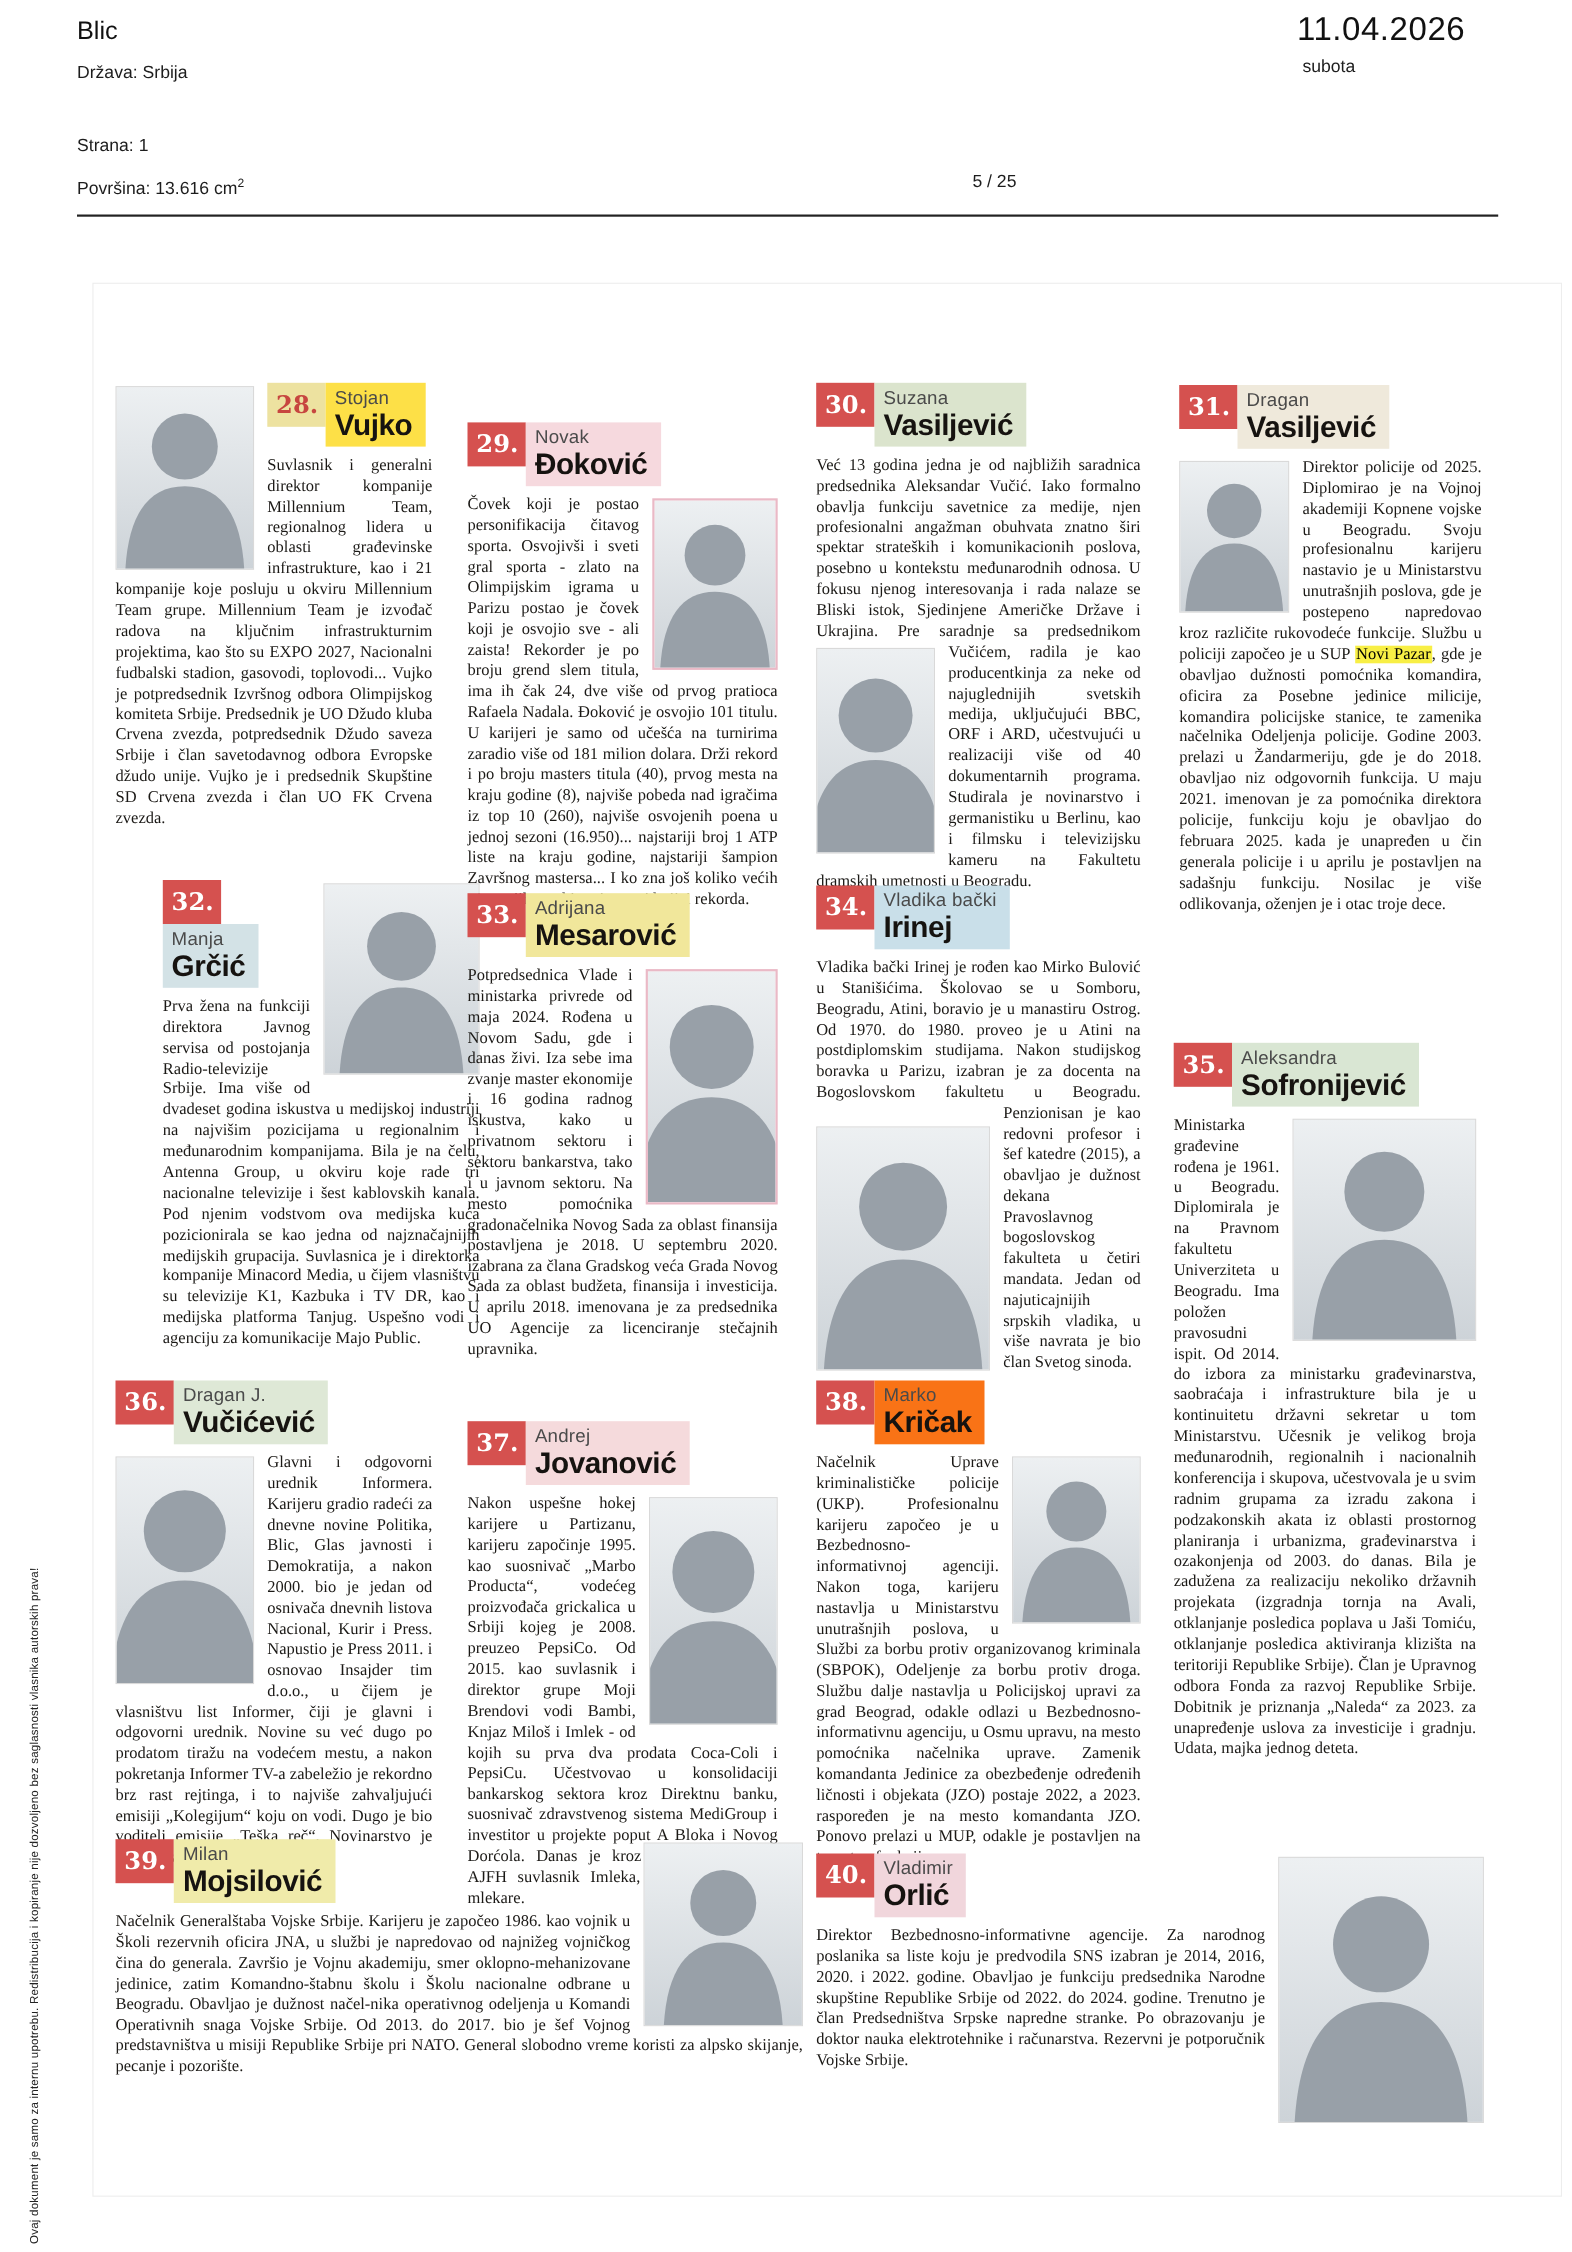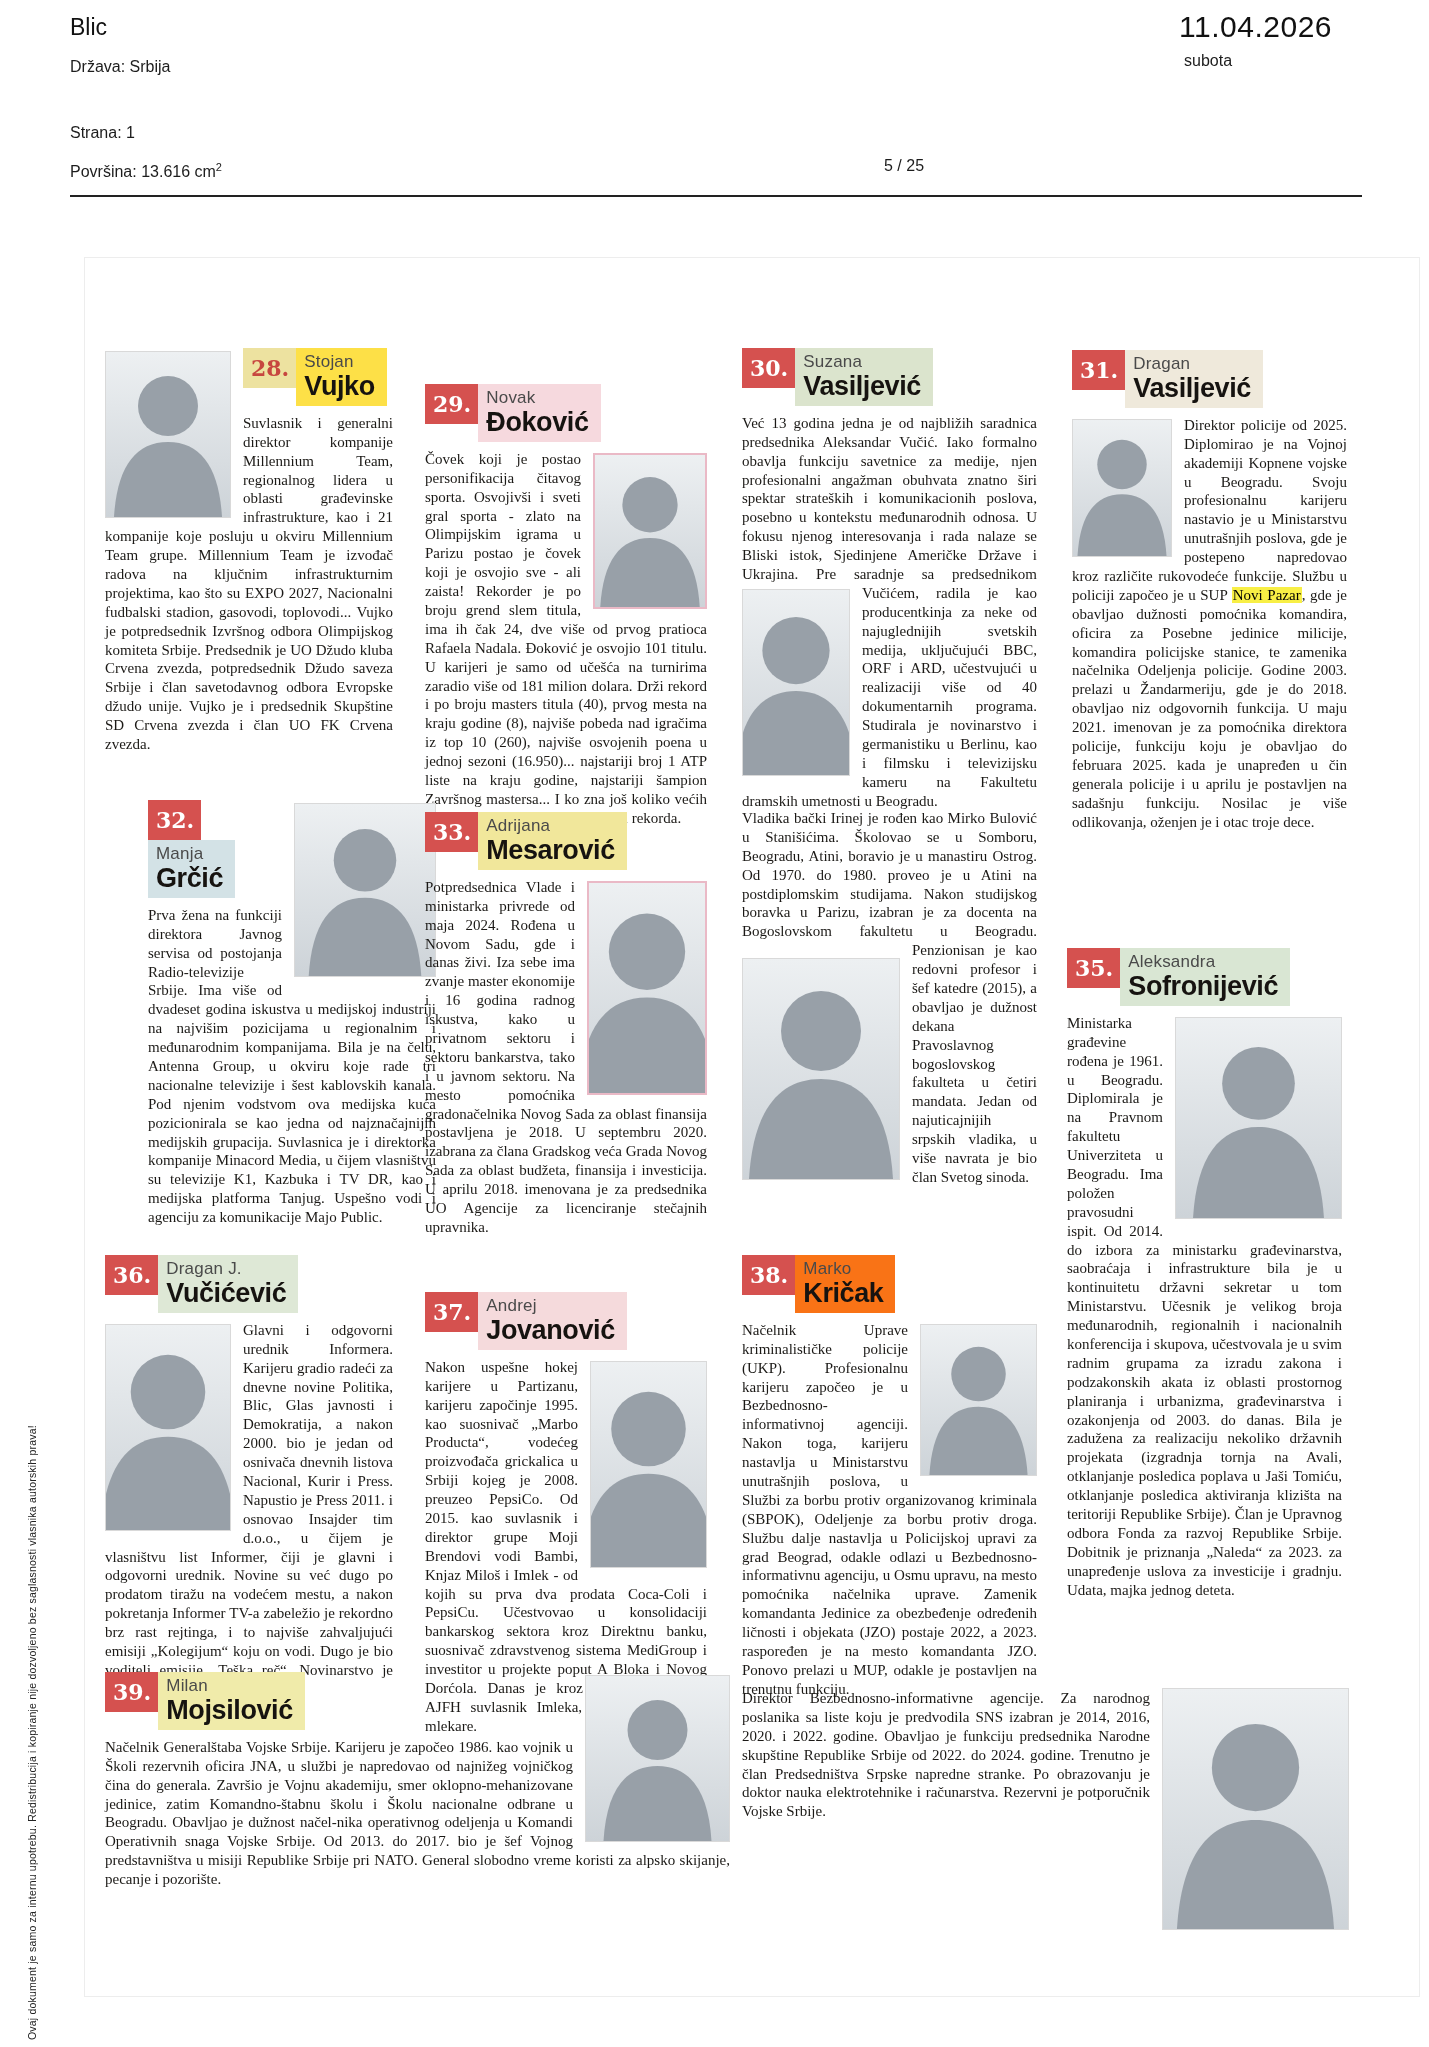--- a/index.html
+++ b/index.html
@@ -154,20 +154,26 @@
       <svg viewBox="0 0 100 110" preserveAspectRatio="xMidYMax slice">
         <circle cx="50" cy="36" r="20" fill="#98a0a8"></circle>
         <path d="M50 60 C28 60 16 77 14 110 L86 110 C84 77 72 60 50 60 Z" fill="#98a0a8"></path>
       </svg>
     </div>
     <p class="bio">Potpredsednica Vlade i ministarka privrede od maja 2024. Rođena u Novom Sadu, gde i danas živi. Iza sebe ima zvanje master ekonomije i 16 godina radnog iskustva, kako u privatnom sektoru i sektoru bankarstva, tako i u javnom sektoru. Na mesto pomoćnika gradonačelnika Novog Sada za oblast finansija postavljena je 2018. U septembru 2020. izabrana za člana Gradskog veća Grada Novog Sada za oblast budžeta, finansija i investicija. U aprilu 2018. imenovana je za predsednika UO Agencije za licenciranje stečajnih upravnika.</p>
   </article>
 
   <article class="entry" style="left: 742px; top: 805px; width: 295px;">
 
+    <div class="entry-header">
+      <span class="badge">34.</span><span class="name-label" style="background: rgb(201, 223, 233);">
+        <span class="first">Vladika bački</span>
+        <span class="last">Irinej</span>
+      </span>
+    </div>
         <div class="pusher" style="height: 150px;"></div>
         <div class="photo f-left" style="width: 156px; height: 220px; clear: left;">
       <svg viewBox="0 0 100 110" preserveAspectRatio="xMidYMax slice">
         <circle cx="50" cy="36" r="20" fill="#98a0a8"></circle>
         <path d="M50 60 C28 60 16 77 14 110 L86 110 C84 77 72 60 50 60 Z" fill="#98a0a8"></path>
       </svg>
     </div>
     <p class="bio">Vladika bački Irinej je rođen kao Mirko Bulović u Stanišićima. Školovao se u Somboru, Beogradu, Atini, boravio je u manastiru Ostrog. Od 1970. do 1980. proveo je u Atini na postdiplomskim studijama. Nakon studijskog boravka u Parizu, izabran je za docenta na Bogoslovskom fakultetu u Beogradu. Penzionisan je kao redovni profesor i šef katedre (2015), a obavljao je dužnost dekana Pravoslavnog bogoslovskog fakulteta u četiri mandata. Jedan od najuticajnijih srpskih vladika, u više navrata je bio član Svetog sinoda.</p>
   </article>
 
@@ -255,16 +261,22 @@
     <p class="bio">Načelnik Generalštaba Vojske Srbije. Karijeru je započeo 1986. kao vojnik u Školi rezervnih oficira JNA, u službi je napredovao od najnižeg vojničkog čina do generala. Završio je Vojnu akademiju, smer oklopno-mehanizovane jedinice, zatim Komandno-štabnu školu i Školu nacionalne odbrane u Beogradu. Obavljao je dužnost načel-nika operativnog odeljenja u Komandi Operativnih snaga Vojske Srbije. Od 2013. do 2017. bio je šef Vojnog predstavništva u misiji Republike Srbije pri NATO. General slobodno vreme koristi za alpsko skijanje, pecanje i pozorište.</p>
   </article>
 
   <article class="entry" style="left: 742px; top: 1685px; width: 607px;">
     <div class="photo f-right" style="width: 185px; height: 240px;">
       <svg viewBox="0 0 100 110" preserveAspectRatio="xMidYMax slice">
         <circle cx="50" cy="36" r="20" fill="#98a0a8"></circle>
         <path d="M50 60 C28 60 16 77 14 110 L86 110 C84 77 72 60 50 60 Z" fill="#98a0a8"></path>
       </svg>
     </div>
+    <div class="entry-header">
+      <span class="badge">40.</span><span class="name-label" style="background: rgb(241, 214, 220);">
+        <span class="first">Vladimir</span>
+        <span class="last">Orlić</span>
+      </span>
+    </div>
     <p class="bio">Direktor Bezbednosno-informativne agencije. Za narodnog poslanika sa liste koju je predvodila SNS izabran je 2014, 2016, 2020. i 2022. godine. Obavljao je funkciju predsednika Narodne skupštine Republike Srbije od 2022. do 2024. godine. Trenutno je član Predsedništva Srpske napredne stranke. Po obrazovanju je doktor nauka elektrotehnike i računarstva. Rezervni je potporučnik Vojske Srbije.</p>
   </article>
 </div>
 </div>
 
 </body></html>

